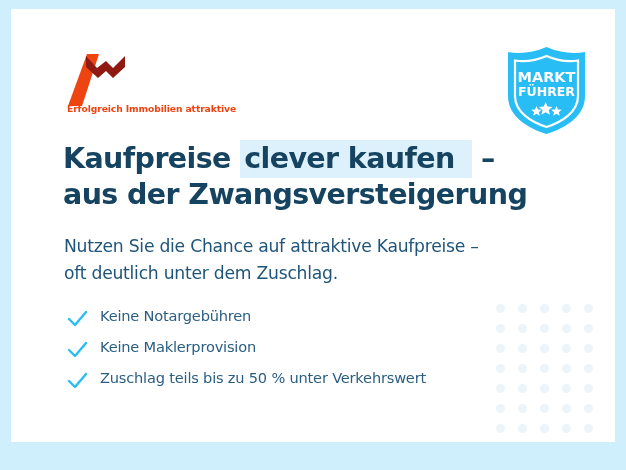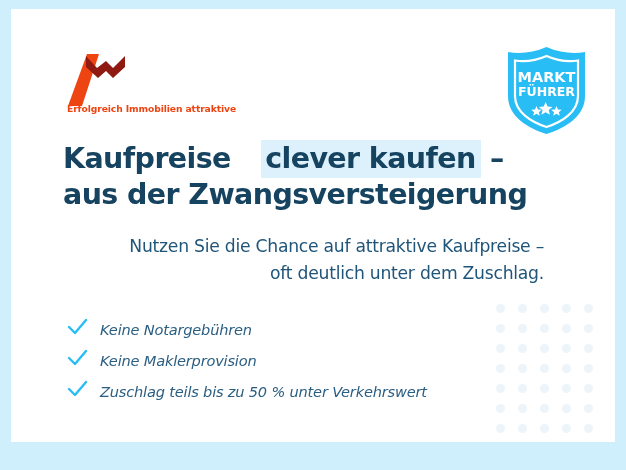--- a/index.html
+++ b/index.html
@@ -110,56 +110,53 @@
     font-family: "DejaVu Sans", sans-serif;
     font-weight: 700;
     font-size: 28.5px;
     line-height: 36px;
     letter-spacing: -0.6px;
     color: #154360;
     margin: 0;
   }
   .headline .hl-mark {
     background: #DCF1FB;
-    padding: 2px 5px 3px 4px;
+    padding: 2px 17px 3px 4px;
     border-radius: 1px;
-    margin-left: 21px;
   }
 
   
   .subheadline {
     position: absolute;
     left: 53px;
     top: 224px;
     width: 480px;
     font-family: "DejaVu Sans", sans-serif;
     font-weight: 400;
     font-size: 17.2px;
     line-height: 27px;
     letter-spacing: -0.25px;
     color: #20557A;
     margin: 0;
-    text-align: right;
   }
 
   
   .benefits {
     position: absolute;
     left: 55px;
     top: 298px;
     list-style: none;
     margin: 0;
     padding: 0;
     width: 470px;
   }
   .benefit {
     display: flex;
-    align-items: flex-end;
+    align-items: flex-start;
     height: 31px;
-    font-style: italic;
   }
   .check-icon {
     flex: 0 0 auto;
     width: 23px;
     height: 23px;
     margin-right: 11px;
     display: block;
   }
   .benefit-label {
     font-family: "DejaVu Sans", sans-serif;

